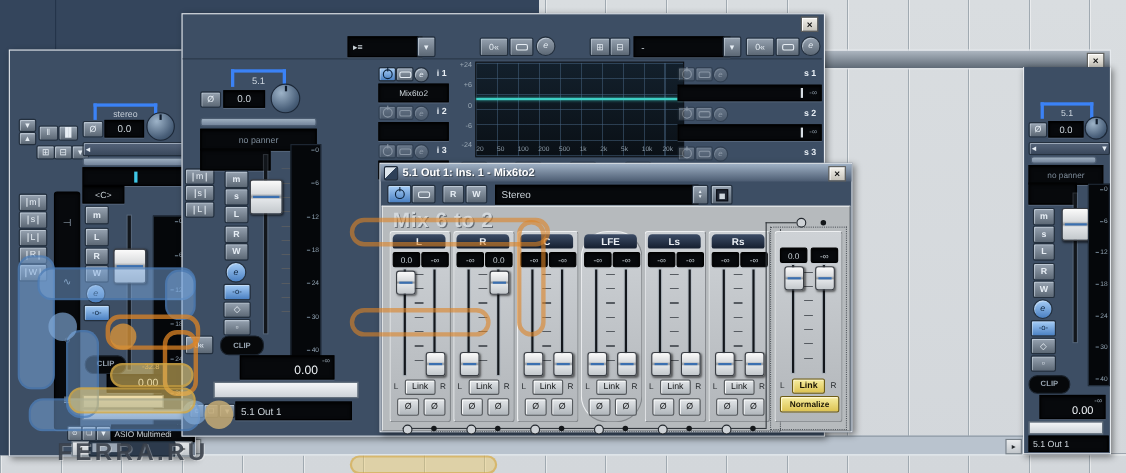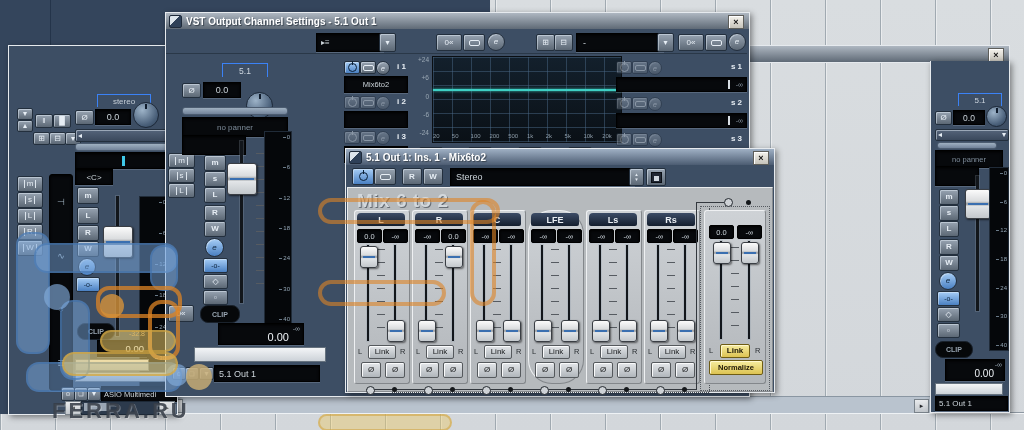--- a/index.html
+++ b/index.html
@@ -39,21 +39,21 @@
   .knob::after{content:"";position:absolute;left:50%;top:1px;width:2px;height:5px;background:#101c2c;margin-left:-1px;}
   .fh{background:linear-gradient(#fbfbfb,#dadcde 40%,#90959a 50%,#e2e5e8 58%,#c3c8cc);
     border:1px solid #3a3e44;border-radius:3px;box-shadow:1px 1px 2px rgba(0,0,0,.55);position:absolute;}
   .fh::after{content:"";position:absolute;left:2px;right:2px;top:50%;height:2px;margin-top:-1px;background:#3a6fb0;}
   .ftrack{position:absolute;background:#12161b;box-shadow:0 0 0 1px rgba(140,155,170,.28);}
   .vticks{position:absolute;width:8px;background:repeating-linear-gradient(to bottom,#565b61 0 1px,transparent 1px 13px);}
   .meter{position:absolute;background:#05070a;border:1px solid #202b38;color:#93a5b5;font-size:6px;
     display:flex;flex-direction:column;justify-content:space-between;padding:2px 1px;}
   .meter span{display:block;text-align:right;line-height:1;}
   .meter span::before{content:"";display:inline-block;width:3px;height:1px;background:#6a7a88;margin-right:1px;vertical-align:middle;}
-  .bxlbl{border:1px solid #3b82f6;color:#ccd5de;font-size:8.5px;display:flex;align-items:center;justify-content:center;margin-left:12px;}
+  .bxlbl{border:3px solid #3b82f6;color:#ccd5de;font-size:8.5px;display:flex;align-items:center;justify-content:center;}
   .divbar{background:linear-gradient(#9fb0c1,#72839a);border-radius:3px;border:1px solid #4c5c70;}
   .whitebar{background:linear-gradient(#f3f5f7,#ccd2d8);border:1px solid #66727e;}
   .clip{background:#06080a;border-radius:8px;color:#97a4b0;font-size:7px;font-weight:bold;
     display:flex;align-items:center;justify-content:center;border:1px solid #1a222c;}
   
   .pbody{background:#b6babd;border:1px solid #888c90;border-top-color:#e9ebed;border-left-color:#e9ebed;}
   .pstrip{position:absolute;width:54px;height:172px;border-radius:3px;border:1px solid #83878b;
     border-top-color:#eef0f2;border-left-color:#eef0f2;background:linear-gradient(#ced2d6,#b2b6ba);}
   .phead{position:absolute;left:2px;top:2px;width:48px;height:13px;border-radius:4px 4px 2px 2px;
     background:linear-gradient(#3c4c66,#141e2e);color:#e9eef3;font-weight:bold;font-size:9px;
@@ -219,24 +219,20 @@
     <div class="clip a" style="left:4px;top:280px;width:36px;height:15px;">CLIP</div>
     <div class="blk a" style="left:14px;top:298px;width:58px;height:20px;">
       <span class="a" style="right:2px;top:1px;font-size:7px;color:#9aa8b4;">-∞</span>
       <span class="a" style="right:10px;bottom:1px;font-size:10px;color:#eef2f6;">0.00</span>
     </div>
     <div class="whitebar a" style="left:4px;top:322px;width:66px;height:10px;"></div>
     <div class="blk a" style="left:4px;top:335px;width:68px;height:13px;font-size:8px;padding-left:3px;">5.1 Out 1</div>
   </div>
 
   <div class="win navy" style="left:165px;top:12px;width:583px;height:383px;z-index:20;">
-    <div class="tbar">
-      <span class="wicon"></span>
-      <span>VST Output Channel Settings - 5.1 Out 1</span>
-    </div>
     <div class="xbtn" style="right:5px;top:2px;">×</div>
 
     <div class="a" style="left:0;top:16px;width:581px;height:24px;border-bottom:1px solid #2a3848;">
       <div class="blk a" style="left:150px;top:4px;width:62px;height:17px;font-size:8px;padding-left:4px;">▸≡</div>
       <div class="btn a" style="left:213px;top:4px;width:15px;height:17px;">▾</div>
       <div class="btn a" style="left:270px;top:5px;width:24px;height:15px;">0«</div>
       <div class="btn a" style="left:297px;top:5px;width:20px;height:15px;">
           <span class="byp"></span>
         </div>
       <div class="btn rbtn a" style="left:321px;top:4px;width:16px;height:16px;font-style:italic;">e</div>

